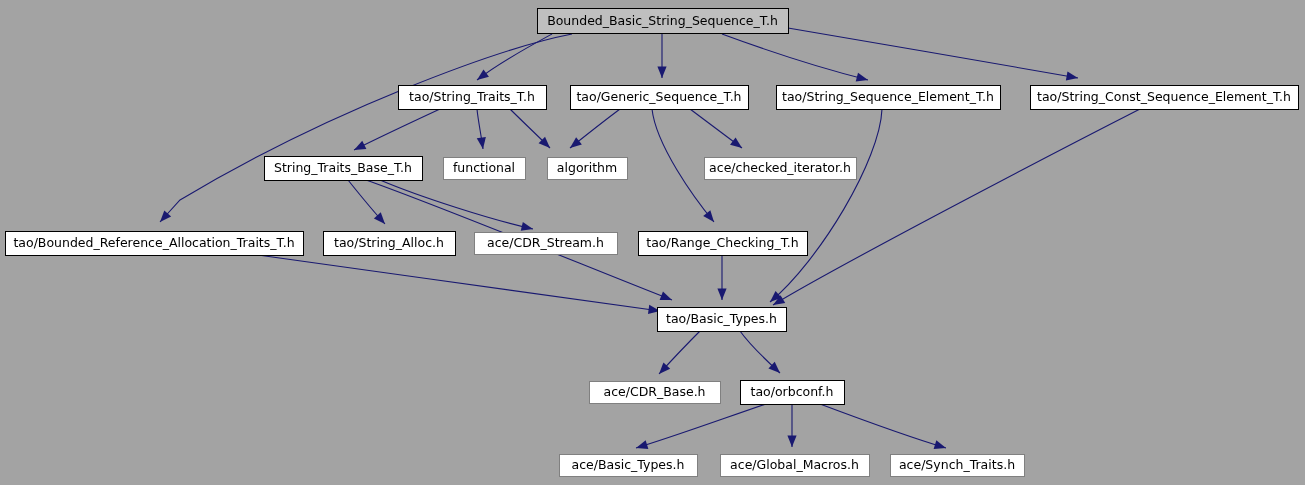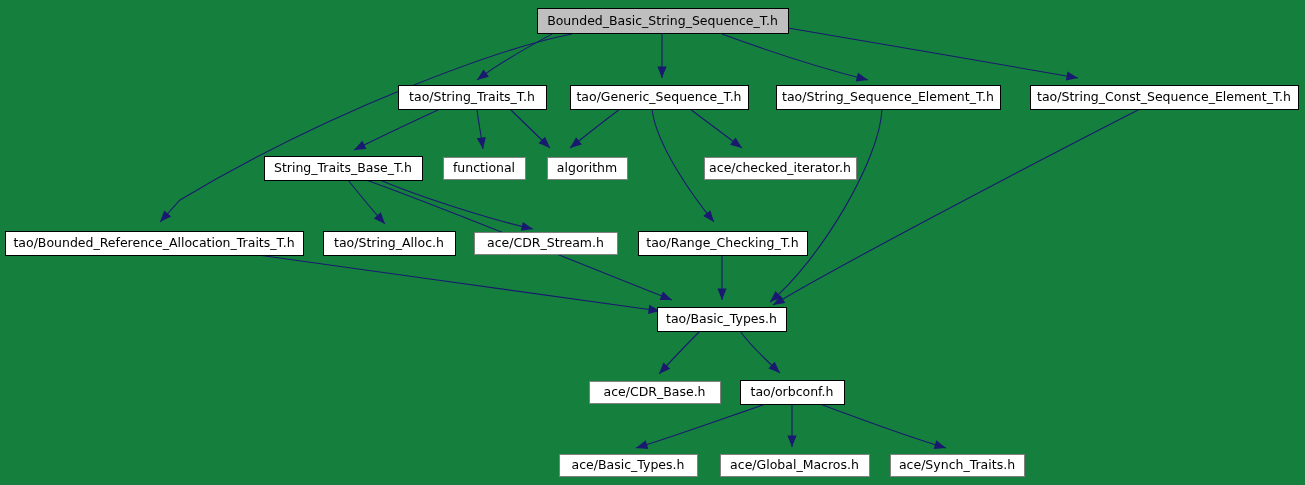--- a/index.html
+++ b/index.html
@@ -7,21 +7,21 @@
     padding: 0;
     background: #ffffff;
   }
   body {
     font-family: "DejaVu Sans", sans-serif;
   }
   #graph-root {
     position: relative;
     width: 1305px;
     height: 485px;
-    background: #15803d;
+    background: #a3a3a3;
     overflow: hidden;
   }
   #graph-svg {
     position: absolute;
     left: 0;
     top: 0;
     width: 1305px;
     height: 485px;
   }
   .gnode-rect {

